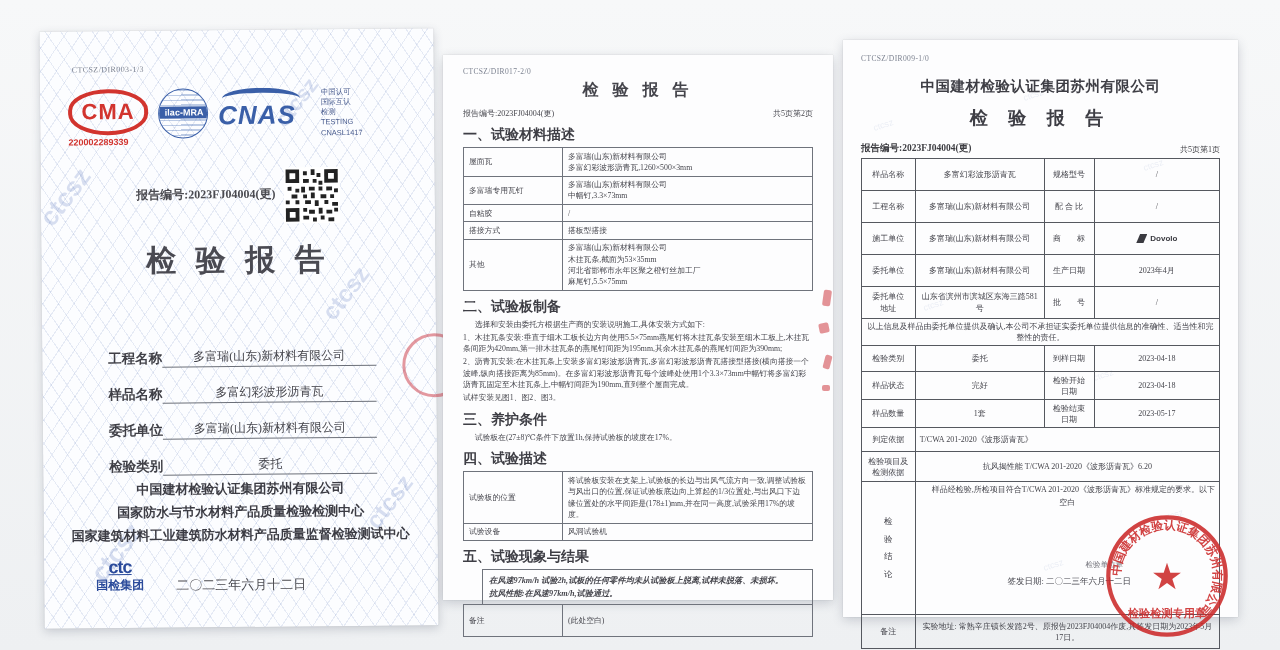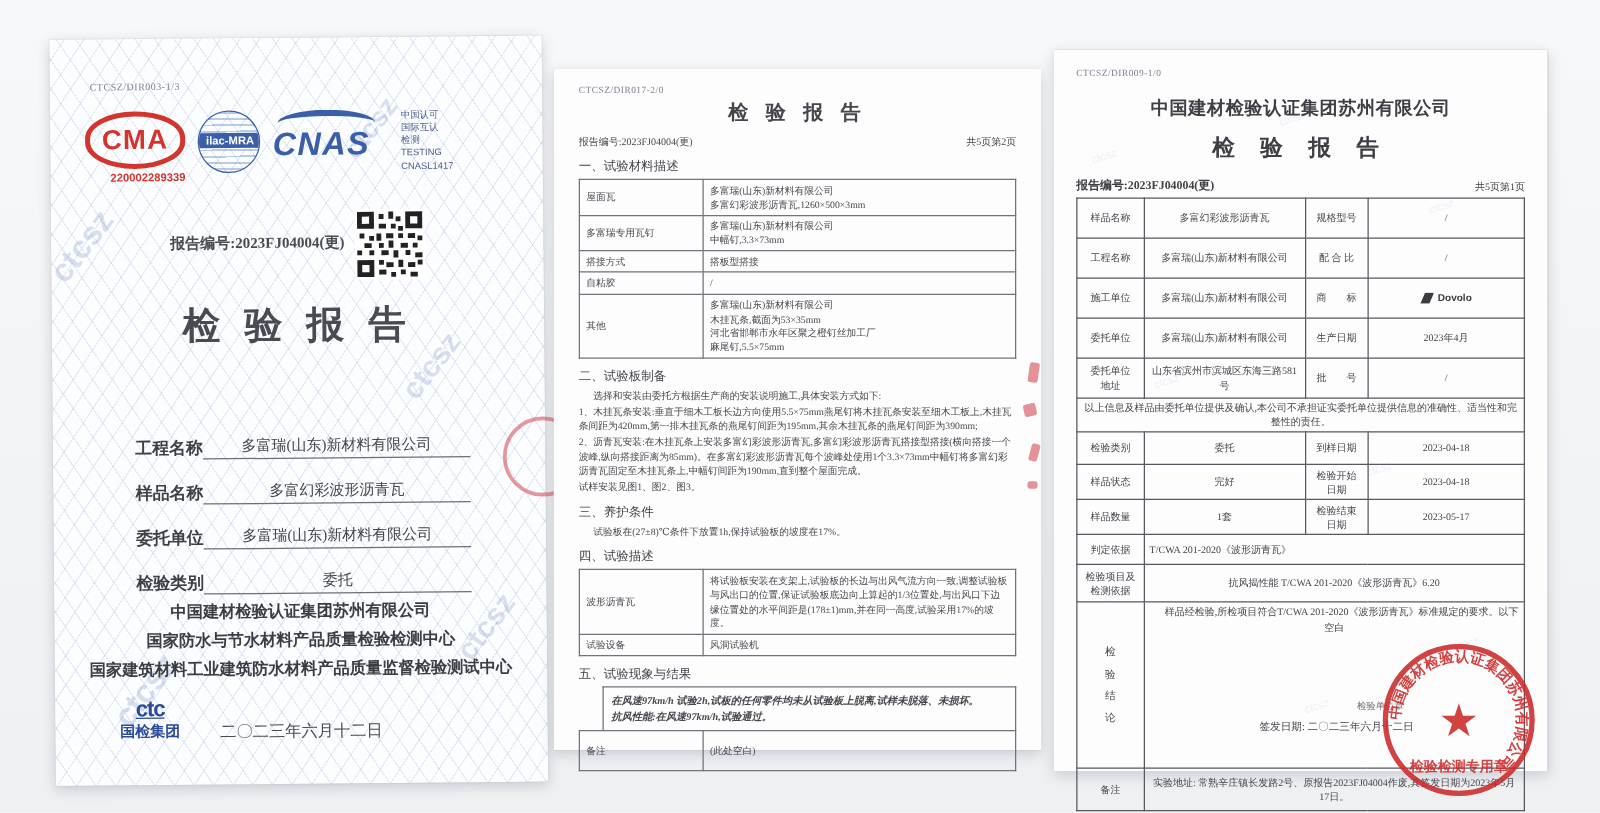--- a/index.html
+++ b/index.html
@@ -11,21 +11,21 @@
 
   
   .page-left{left:42px;top:30px;width:394px;height:597px;transform:rotate(-.5deg);
     background-color:#fcfdff;
     background-image:
       repeating-linear-gradient(56deg, rgba(140,160,205,.20) 0 1px, transparent 1px 13px),
       repeating-linear-gradient(-56deg, rgba(140,160,205,.20) 0 1px, transparent 1px 13px);}
   .doc-code{font-size:8px;color:#7c8290;letter-spacing:.4px;}
   .pl-code{position:absolute;left:32px;top:34px;}
   .logo-row{position:absolute;left:28px;top:58px;width:340px;display:flex;align-items:flex-start;gap:10px;}
-  .cma-box{text-align:right;}
+  .cma-box{text-align:left;}
   .cma-oval{width:72px;height:38px;border:4px solid #d2342e;border-radius:50%/46%;display:flex;align-items:center;justify-content:center;
             color:#d2342e;font-weight:bold;font-size:22px;font-family:"Liberation Sans",sans-serif;letter-spacing:1px;}
   .cma-num{color:#d2342e;font-size:9px;font-weight:bold;margin-top:2px;font-family:"Liberation Sans",sans-serif;}
   .ilac-circle{width:48px;height:48px;border-radius:50%;border:1.5px solid #3a5fa8;position:relative;overflow:hidden;
     background:repeating-linear-gradient(180deg,rgba(70,110,180,.35) 0 1.5px,transparent 1.5px 5px);}
   .ilac-band{position:absolute;left:-2px;top:17px;width:54px;background:#3a5fa8;color:#fff;font-size:9px;font-weight:bold;
     text-align:center;font-family:"Liberation Sans",sans-serif;padding:1px 0;}
   .cnas-wrap{display:flex;gap:6px;}
   .cnas-mark{position:relative;padding-top:12px;}
   .cnas-swoosh{position:absolute;top:0;left:4px;width:78px;height:16px;border-top:5px solid #3a5fa8;border-radius:50%;}
@@ -48,21 +48,21 @@
   .pl-date{position:absolute;left:0;top:18px;width:100%;text-align:center;font-size:13px;color:#4a4a50;}
   .wm{position:absolute;color:rgba(120,145,200,.28);font-family:"Liberation Sans",sans-serif;font-weight:bold;pointer-events:none;}
   .edge-stamp-left{position:absolute;right:-30px;top:305px;width:58px;height:58px;border:3px solid rgba(205,70,80,.55);border-radius:50%;}
 
   
   .page-mid{left:443px;top:55px;width:390px;height:545px;padding:0;}
   .pm-inner{position:absolute;left:20px;top:12px;width:350px;font-size:8px;color:#47474e;}
   .pm-code{font-size:7.5px;color:#7c8290;}
   .pm-title{text-align:center;font-size:16px;font-weight:bold;letter-spacing:5px;color:#44444b;margin-top:4px;}
   .pm-meta{display:flex;justify-content:space-between;margin-top:7px;font-size:8px;}
-  .sec-h{font-weight:normal;font-size:10px;margin:7px 0 3px;color:#3e3e45;}
+  .sec-h{font-weight:bold;font-size:14px;margin:7px 0 3px;color:#3e3e45;}
   table.grid{border-collapse:collapse;width:100%;}
   table.grid td{border:1px solid #6f737c;padding:2.5px 5px;font-size:7.8px;line-height:1.45;vertical-align:middle;color:#47474e;}
   td.lblcell{width:88px;}
   .pm-par{line-height:1.5;margin:1px 0;font-size:7.8px;}
   .result-box{border:1px solid #6f737c;border-bottom:none;padding:4px 6px;font-size:8.2px;font-weight:bold;line-height:1.6;font-style:italic;}
   .edge-frag{position:absolute;background:rgba(205,60,65,.55);border-radius:2px;}
 
   
   .page-right{left:843px;top:40px;width:395px;height:577px;}
   .pr-inner{position:absolute;left:18px;top:14px;width:359px;}
@@ -224,26 +224,26 @@
           <td class="lblcell">屋面瓦</td>
           <td class="pre">多富瑞(山东)新材料有限公司
 多富幻彩波形沥青瓦,1260×500×3mm</td>
         </tr>
         <tr>
           <td class="lblcell">多富瑞专用瓦钉</td>
           <td class="pre">多富瑞(山东)新材料有限公司
 中幅钉,3.3×73mm</td>
         </tr>
         <tr>
+          <td class="lblcell">自粘胶</td>
+          <td class="pre">/</td>
+        </tr>
+        <tr>
           <td class="lblcell">搭接方式</td>
           <td class="pre">搭板型搭接</td>
-        </tr>
-        <tr>
-          <td class="lblcell">自粘胶</td>
-          <td class="pre">/</td>
         </tr>
         <tr>
           <td class="lblcell">其他</td>
           <td class="pre">多富瑞(山东)新材料有限公司
 木挂瓦条,截面为53×35mm
 河北省邯郸市永年区聚之橙钉丝加工厂
 麻尾钉,5.5×75mm</td>
         </tr>
       </tbody>
         </table>
@@ -254,21 +254,21 @@
       <div class="pm-par">2、沥青瓦安装:在木挂瓦条上安装多富幻彩波形沥青瓦,多富幻彩波形沥青瓦搭接型搭接(横向搭接一个波峰,纵向搭接距离为85mm)。在多富幻彩波形沥青瓦每个波峰处使用1个3.3×73mm中幅钉将多富幻彩沥青瓦固定至木挂瓦条上,中幅钉间距为190mm,直到整个屋面完成。</div>
       <div class="pm-par">试样安装见图1、图2、图3。</div>
 
       <div class="sec-h">三、养护条件</div>
       <div class="pm-par" style="text-indent:1.5em;">试验板在(27±8)℃条件下放置1h,保持试验板的坡度在17%。</div>
 
       <div class="sec-h">四、试验描述</div>
       <table class="grid">
         <tbody>
             <tr>
-          <td class="lblcell">波形沥青瓦</td>
+          <td class="lblcell">试验板的位置</td>
           <td>将试验板安装在支架上,试验板的长边与出风气流方向一致,调整试验板与风出口的位置,保证试验板底边向上算起的1/3位置处,与出风口下边缘位置处的水平间距是(178±1)mm,并在同一高度,试验采用17%的坡度。</td>
         </tr>
         <tr>
           <td class="lblcell">试验设备</td>
           <td>风洞试验机</td>
         </tr>
       </tbody>
         </table>
 
       <div class="sec-h">五、试验现象与结果</div>

